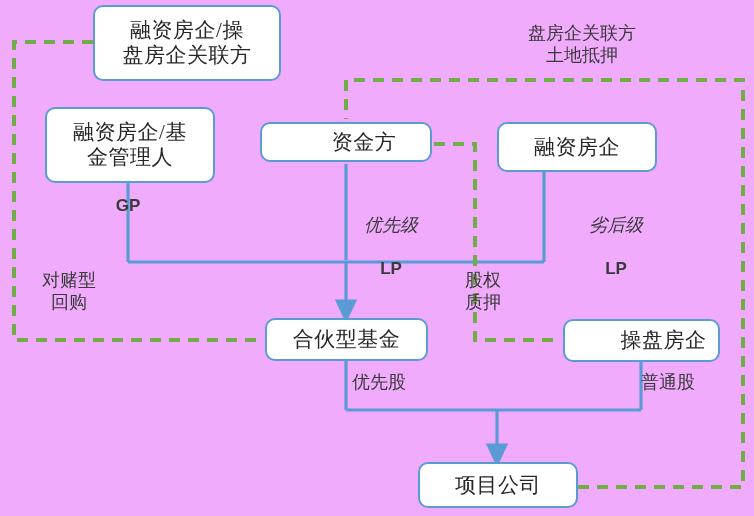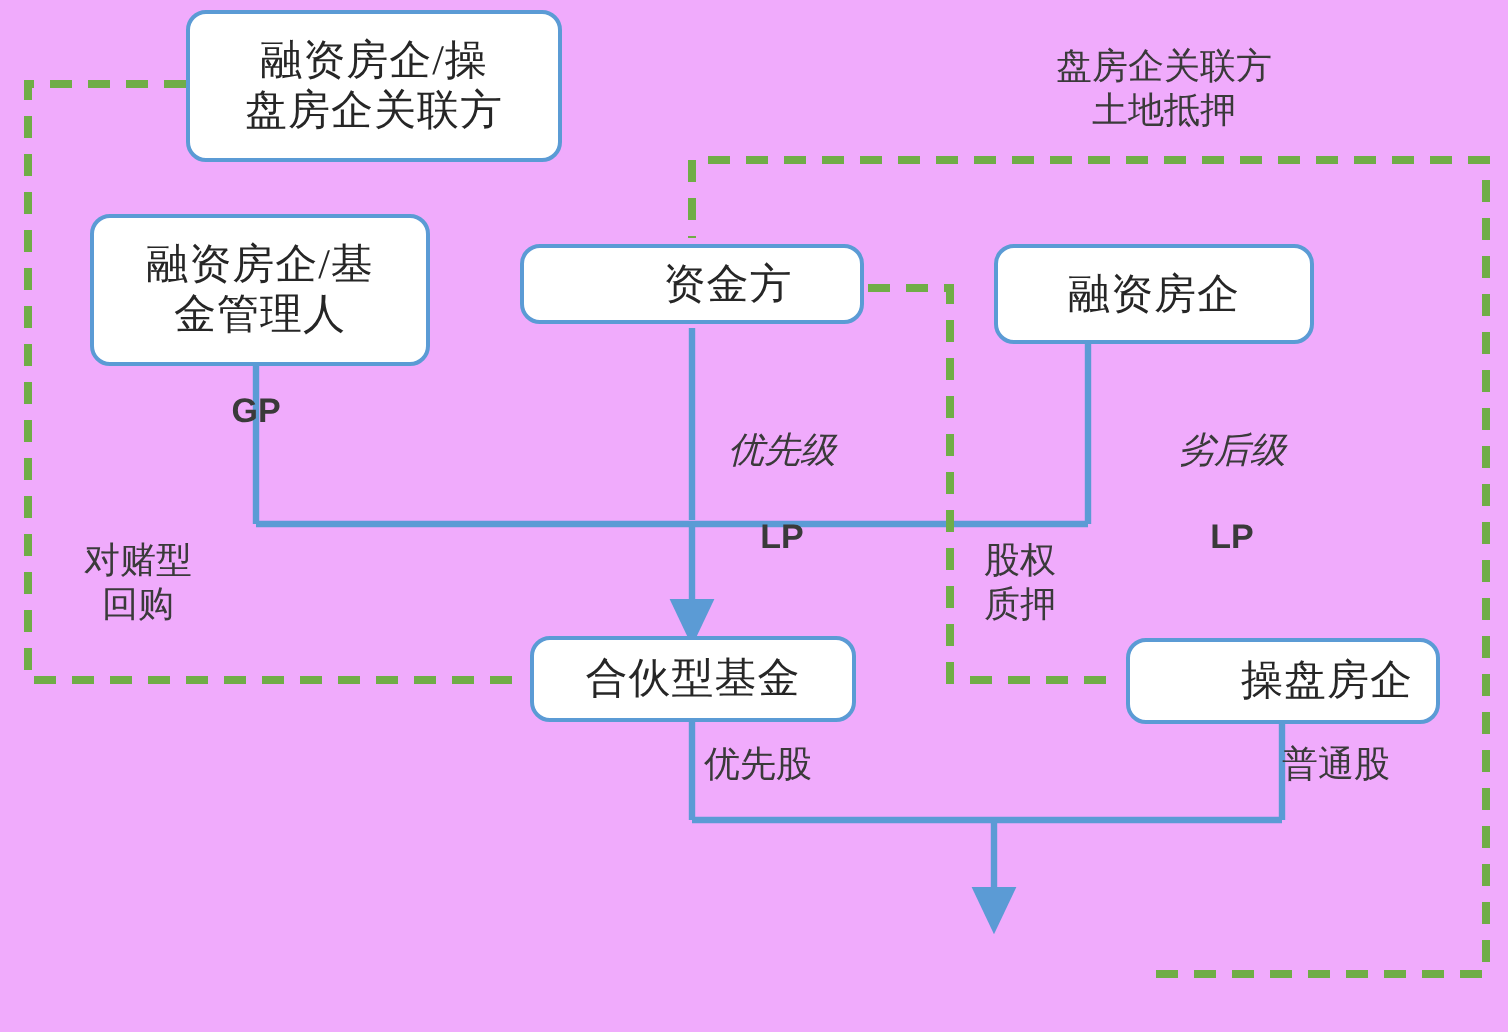--- a/index.html
+++ b/index.html
@@ -83,39 +83,40 @@
 金管理人</div>
 
   <div class="node" style="left:260px;top:122px;width:172px;height:40px;padding-left:36px;">资金方</div>
 
   <div class="node" style="left:497px;top:122px;width:160px;height:50px;">融资房企</div>
 
   <div class="node" style="left:265px;top:318px;width:163px;height:43px;">合伙型基金</div>
 
   <div class="node" style="left:563px;top:319px;width:157px;height:43px;padding-left:44px;">操盘房企</div>
 
+  <div class="node" style="left:418px;top:462px;width:160px;height:46px;">项目公司</div>
 
   <div class="edge-label sans" style="left:82px;top:196px;width:92px;">GP</div>
 
   <div class="edge-label mixed" style="left:345px;top:193px;width:92px;">
     <span class="cn">优先级</span>
     <span class="en">LP</span>
   </div>
 
   <div class="edge-label mixed" style="left:570px;top:193px;width:92px;">
     <span class="cn">劣后级</span>
     <span class="en">LP</span>
   </div>
 
   <div class="edge-label" style="left:492px;top:23px;width:180px;">盘房企关联方
 土地抵押</div>
 
   <div class="edge-label" style="left:25px;top:270px;width:88px;">对赌型
 回购</div>
 
-  <div class="edge-label" style="left:481px;top:270px;width:58px;text-align:center;">股权
+  <div class="edge-label" style="left:465px;top:270px;width:58px;text-align:left;">股权
 质押</div>
 
   <div class="edge-label" style="left:352px;top:372px;width:70px;text-align:left;">优先股</div>
 
   <div class="edge-label" style="left:641px;top:372px;width:70px;text-align:left;">普通股</div>
 
 </div>
 
 </body></html>

